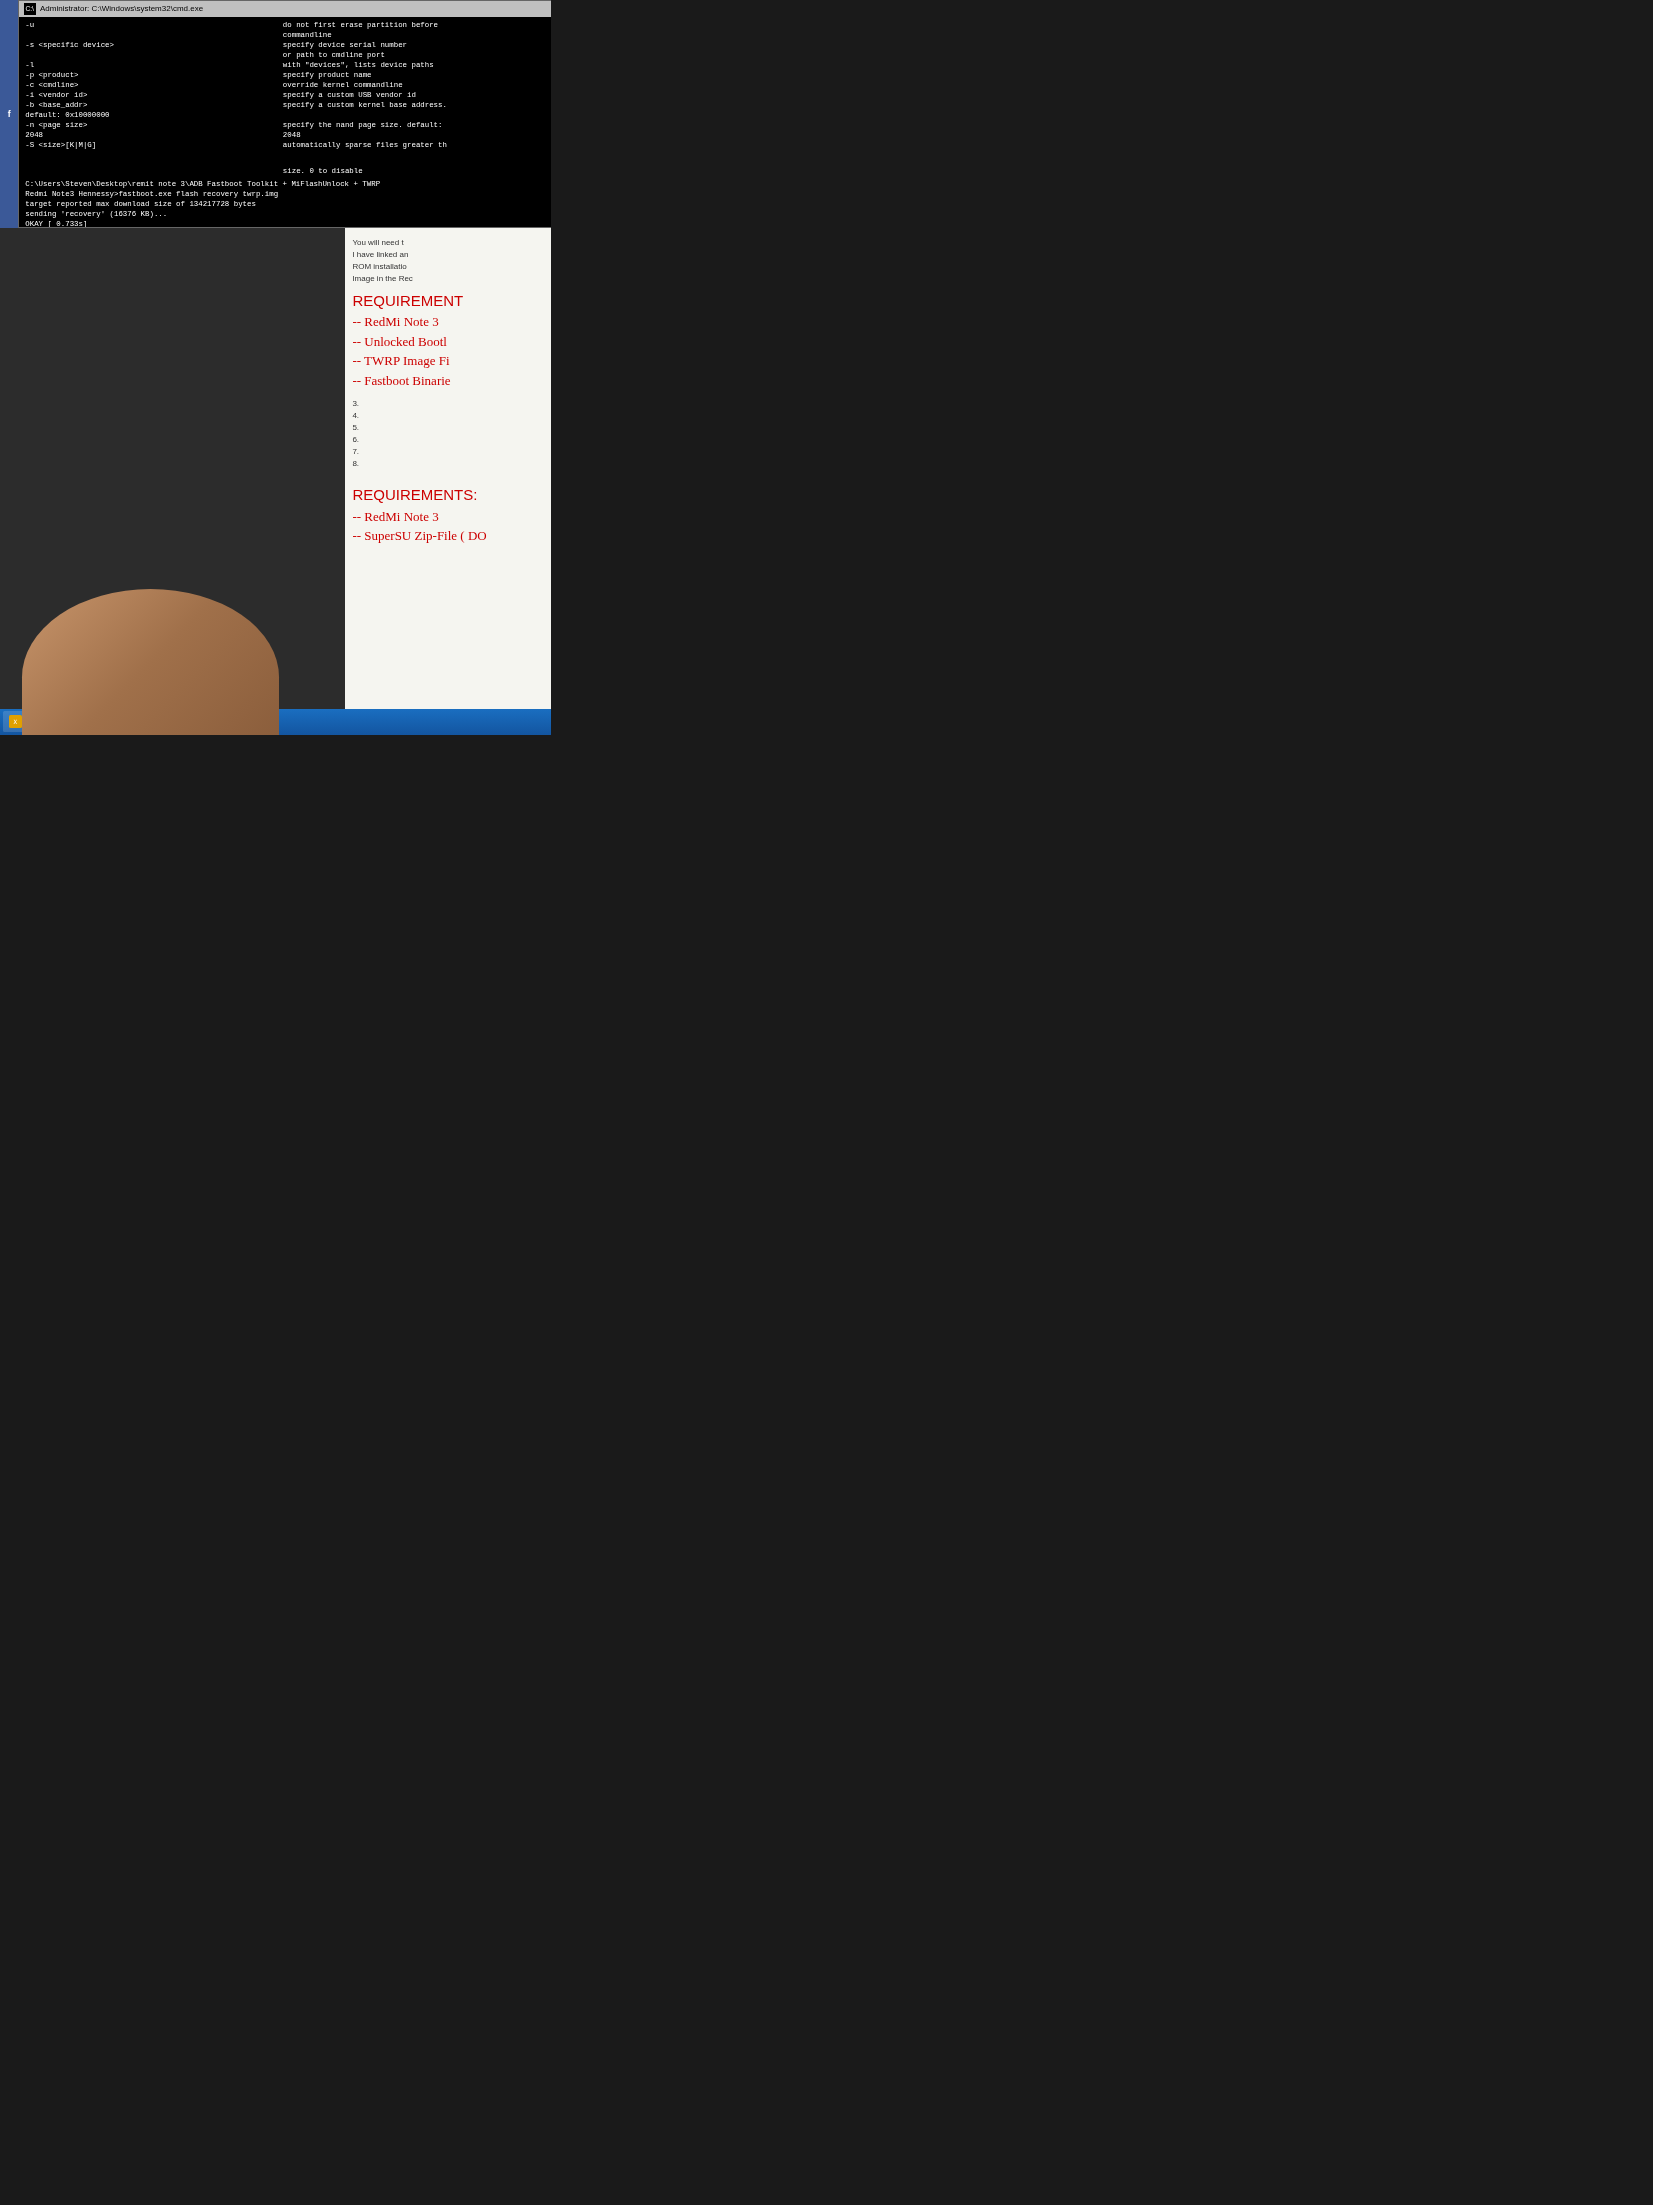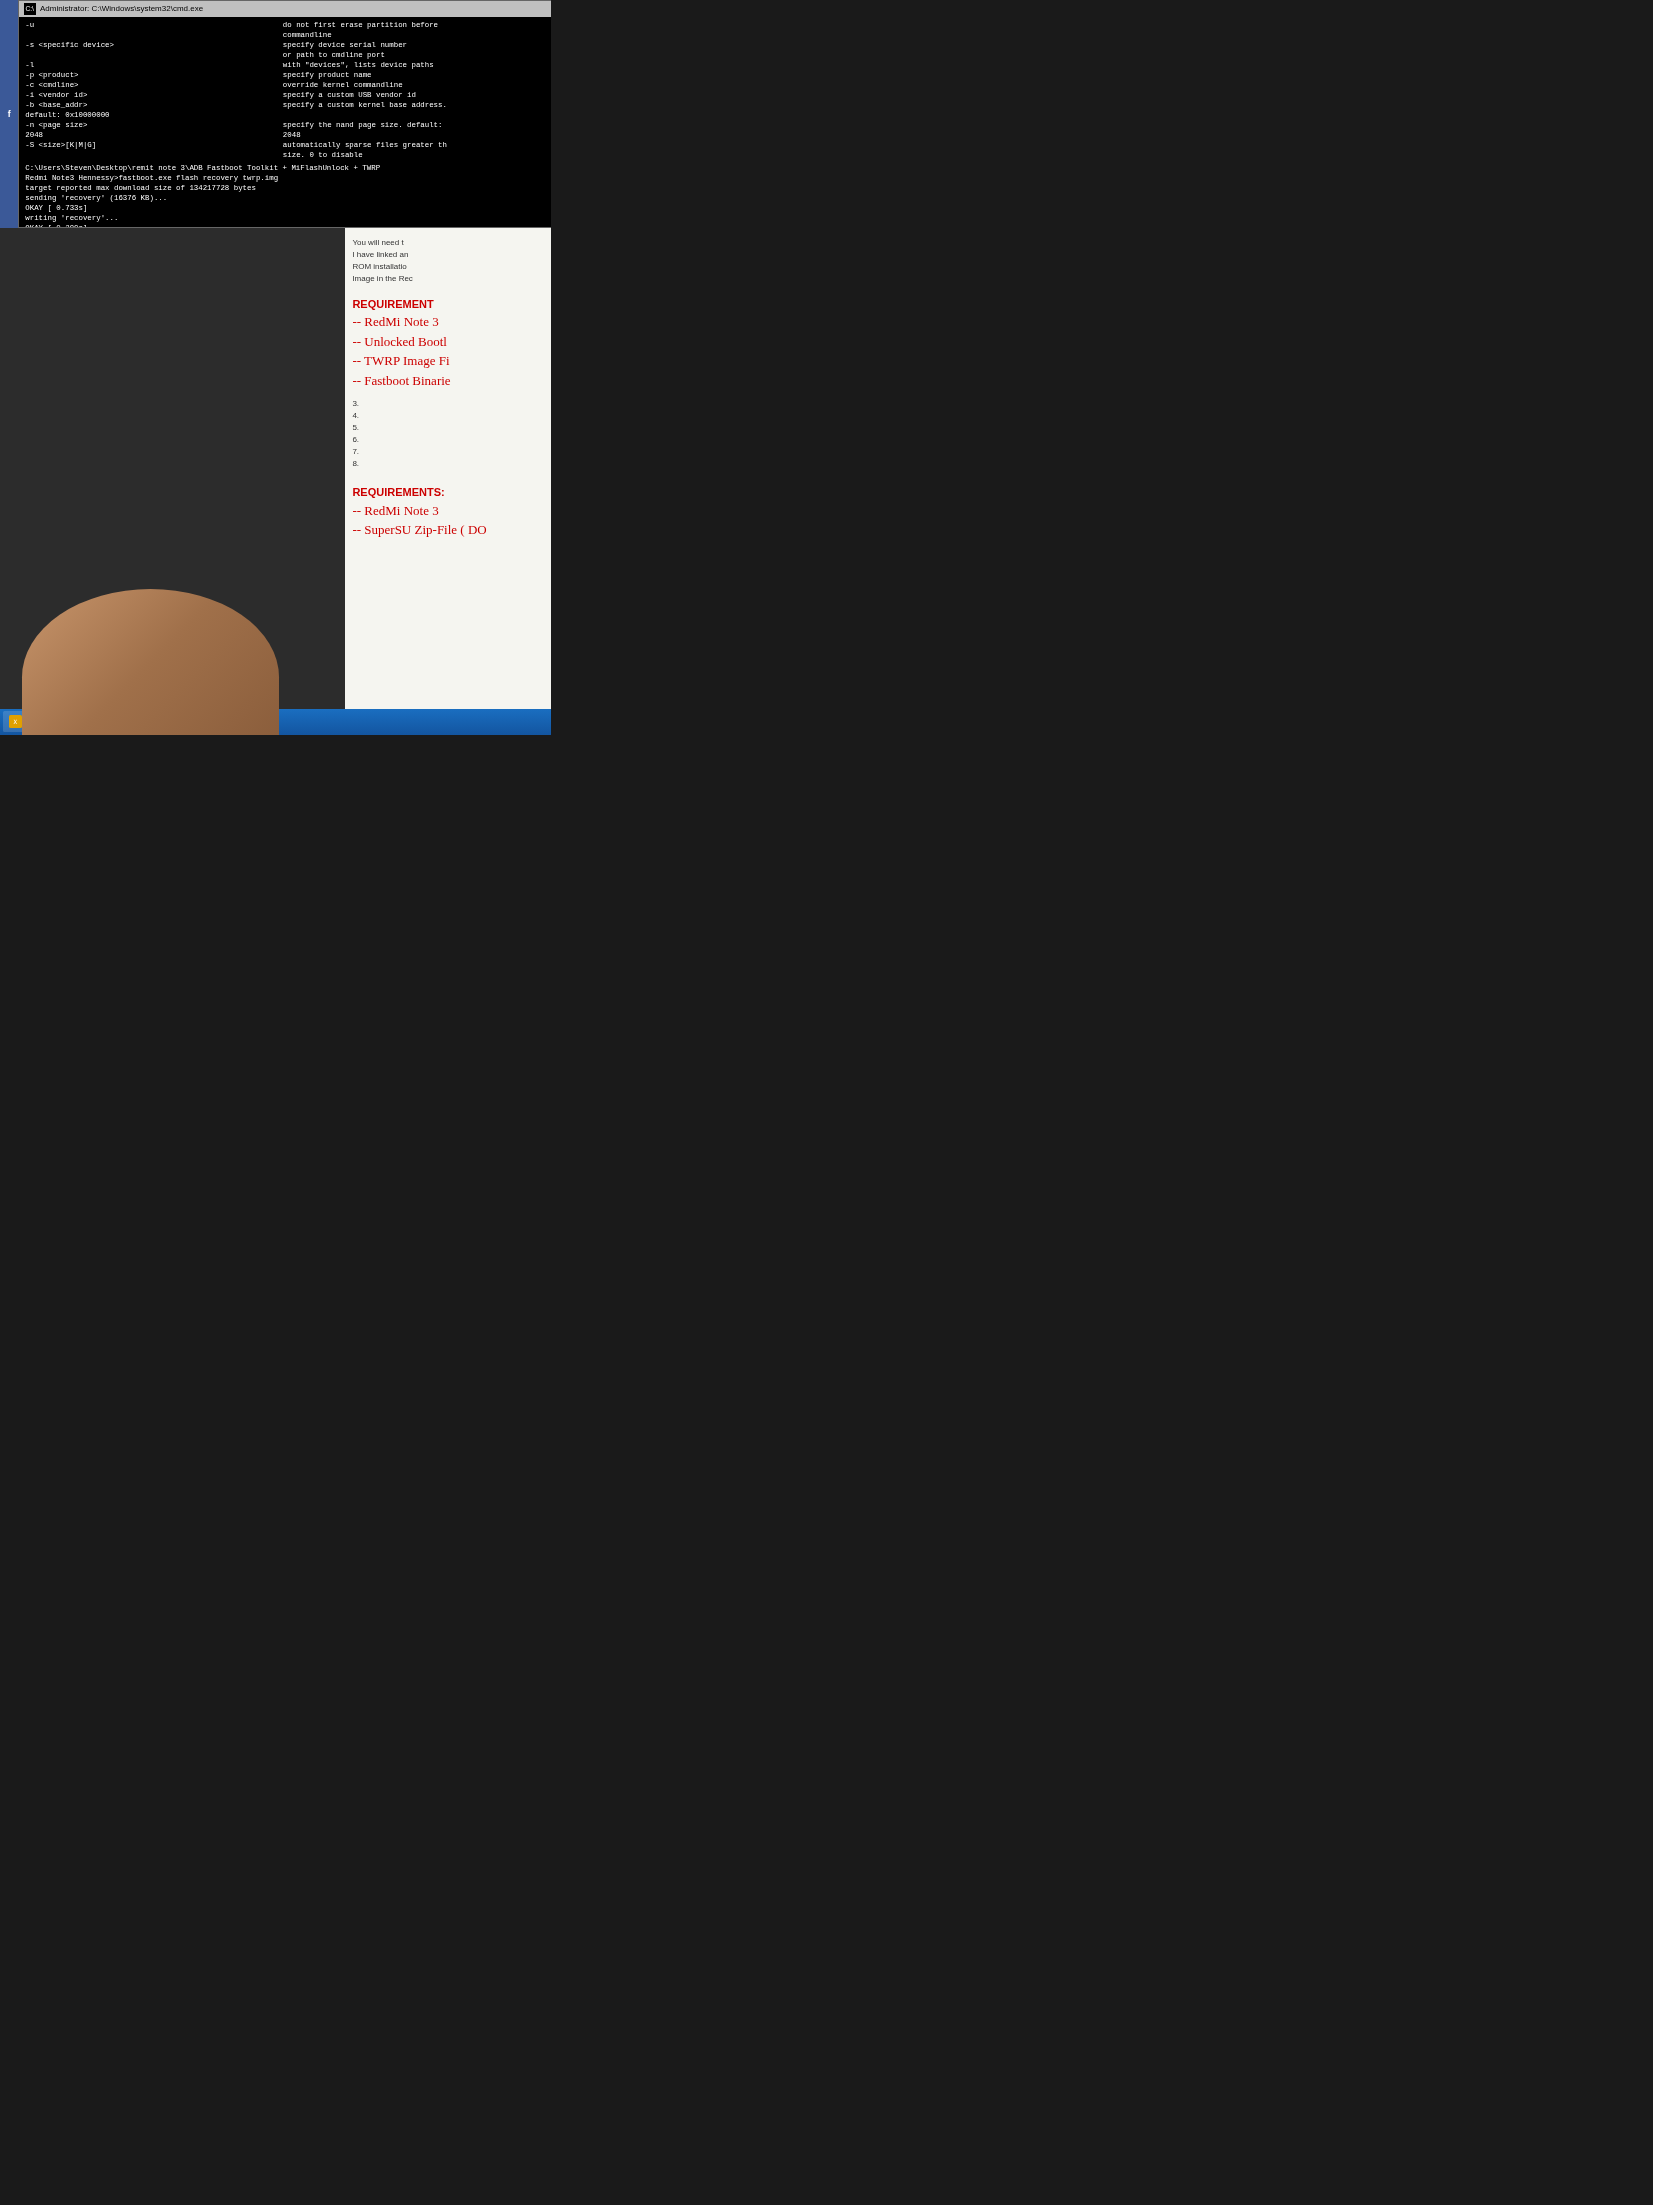--- a/index.html
+++ b/index.html
@@ -148,23 +148,23 @@
 
     .webpage-text {
       font-size: 8px;
       font-family: Arial, sans-serif;
       color: #333;
       line-height: 1.5;
     }
 
     .webpage-text .red-heading {
       color: #cc0000;
-      font-weight: bold;
-      font-size: 11px;
-      margin-top: 11px;
+      font-weight: normal;
+      font-size: 15px;
+      margin-top: 5px;
     }
 
     .webpage-text .red-item {
       color: #cc0000;
       font-size: 13px;
       font-family: Liberation Serif, serif;
     }
 
     .webpage-text .numbered {
       color: #333;
@@ -421,21 +421,21 @@
         <div>specify product name</div>
         <div>override kernel commandline</div>
         <div>specify a custom USB vendor id</div>
         <div>specify a custom kernel base address.</div>
         <div>&nbsp;</div>
         <div>specify the nand page size. default:</div>
         <div>2048</div>
         <div>automatically sparse files greater th</div>
       </div>
     </div>
-    <div style="padding-left: 42%;">size.  0 to disable</div>
+    <div style="padding-left: 42%; margin-top: 16px;">size.  0 to disable</div>
     <div style="margin-top: 2.9px;">
       <div>C:\Users\Steven\Desktop\remit note 3\ADB Fastboot Toolkit + MiFlashUnlock + TWRP</div>
       <div>  Redmi Note3 Hennessy&gt;fastboot.exe flash recovery twrp.img</div>
       <div>target reported max download size of 134217728 bytes</div>
       <div>sending 'recovery' (16376 KB)...</div>
       <div>OKAY [  0.733s]</div>
       <div>writing 'recovery'...</div>
       <div>OKAY [  0.299s]</div>
 
     </div>

